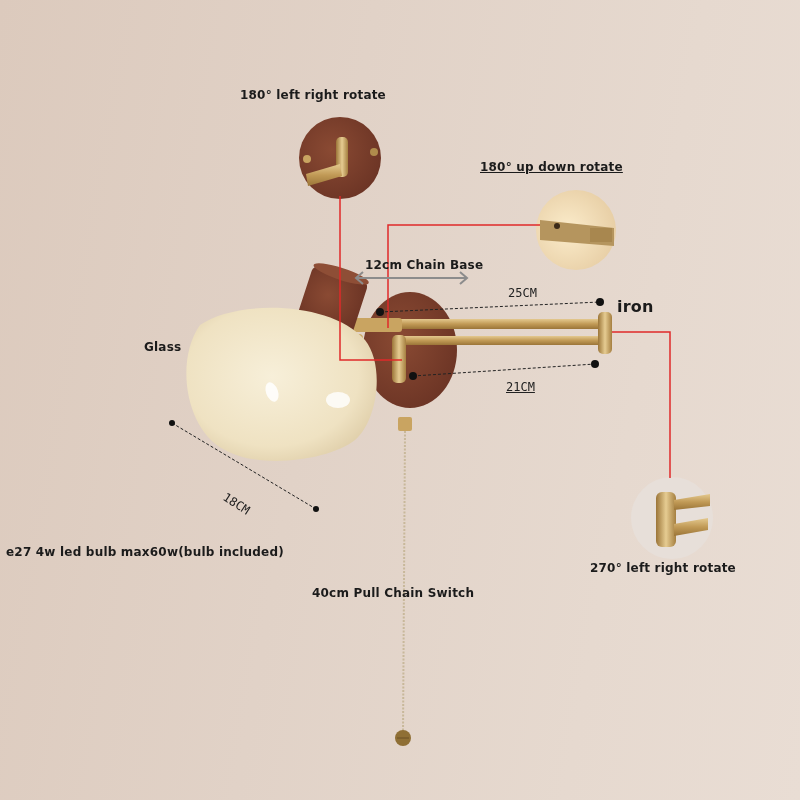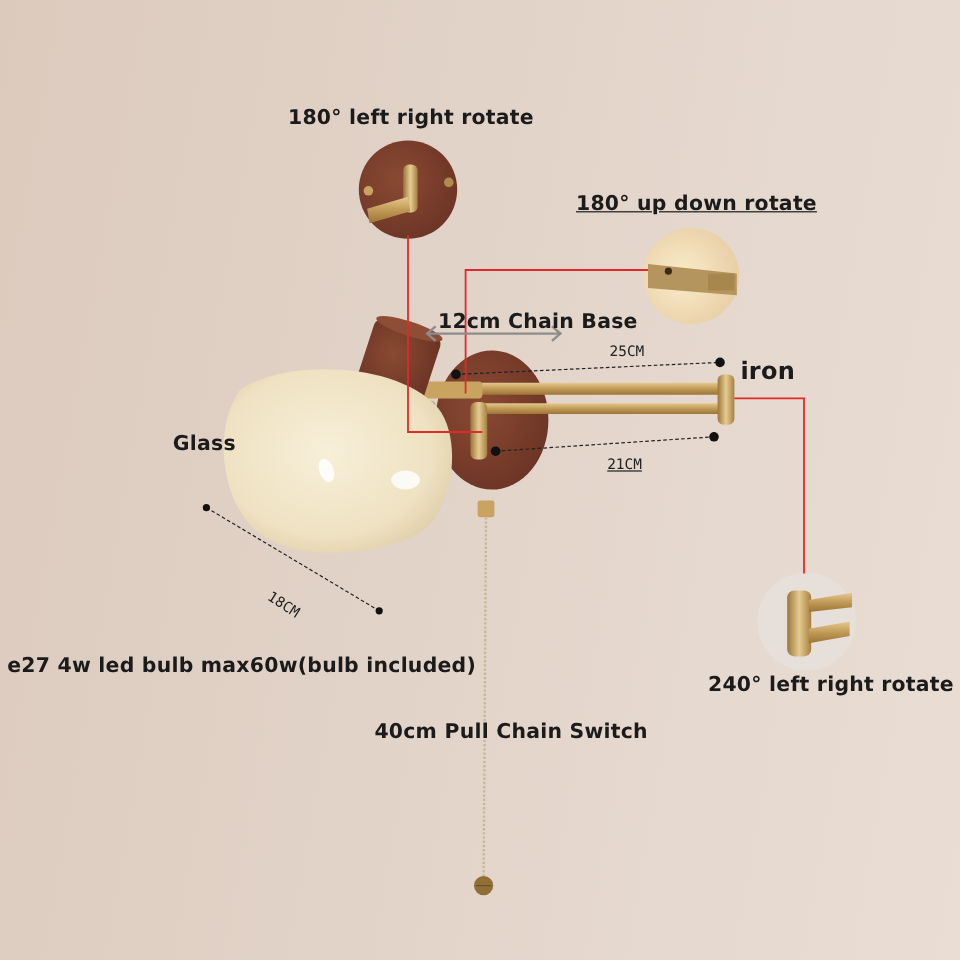--- a/index.html
+++ b/index.html
@@ -1,19 +1,19 @@
 <!DOCTYPE html>
 <html><head>
 <meta charset="utf-8">
 <style>
   html,body{margin:0;padding:0;}
   body{width:800px;height:800px;overflow:hidden;position:relative;
     background:linear-gradient(100deg,#dccabd 0%,#e1d2c7 40%,#e6d9cf 75%,#e9ddd4 100%);
     font-family:"DejaVu Sans","Liberation Sans",sans-serif;}
-  .label{position:absolute;font-weight:bold;color:#1b1b1b;white-space:nowrap;font-size:17px;letter-spacing:0.2px;}
+  .label{position:absolute;font-weight:bold;color:#1b1b1b;white-space:nowrap;font-size:12px;letter-spacing:0.2px;}
   .dim{position:absolute;font-family:"DejaVu Sans Mono","Liberation Mono",monospace;color:#222;font-size:12px;white-space:nowrap;}
   svg{position:absolute;left:0;top:0;}
 </style>
 </head>
 <body>
 
 <svg width="800" height="800" viewBox="0 0 800 800">
   <defs>
     <radialGradient id="glassG" cx="45%" cy="45%" r="65%">
       <stop offset="0%" stop-color="#f7efd9"></stop>
@@ -115,21 +115,21 @@
     <circle cx="413" cy="376" r="4"></circle>
     <circle cx="595" cy="364" r="4"></circle>
     <circle cx="172" cy="423" r="3"></circle>
     <circle cx="316" cy="509" r="3"></circle>
   </g>
 </svg>
 
 <div class="label" style="left:240px;top:88px;">180° left right rotate</div>
 <div class="label" style="left:480px;top:160px;text-decoration:underline;">180° up down rotate</div>
 <div class="label" style="left:365px;top:258px;">12cm Chain Base</div>
-<div class="label" style="left:617px;top:297px;font-size:20px;">iron</div>
-<div class="label" style="left:144px;top:340px;margin-top:20px;">Glass</div>
+<div class="label" style="left:617px;top:297px;font-size:16px;">iron</div>
+<div class="label" style="left:144px;top:340px;">Glass</div>
 <div class="label" style="left:6px;top:545px;">e27 4w led bulb max60w(bulb included)</div>
-<div class="label" style="left:312px;top:600px;">40cm Pull Chain Switch</div>
-<div class="label" style="left:590px;top:561px;">240° left right rotate</div>
+<div class="label" style="left:312px;top:586px;">40cm Pull Chain Switch</div>
+<div class="label" style="left:590px;top:561px;">270° left right rotate</div>
 
 <div class="dim" style="left:508px;top:286px;">25CM</div>
 <div class="dim" style="left:506px;top:380px;text-decoration:underline;">21CM</div>
 <div class="dim" style="left:228px;top:490px;transform:rotate(33deg);transform-origin:left top;">18CM</div>
 
 </body></html>

